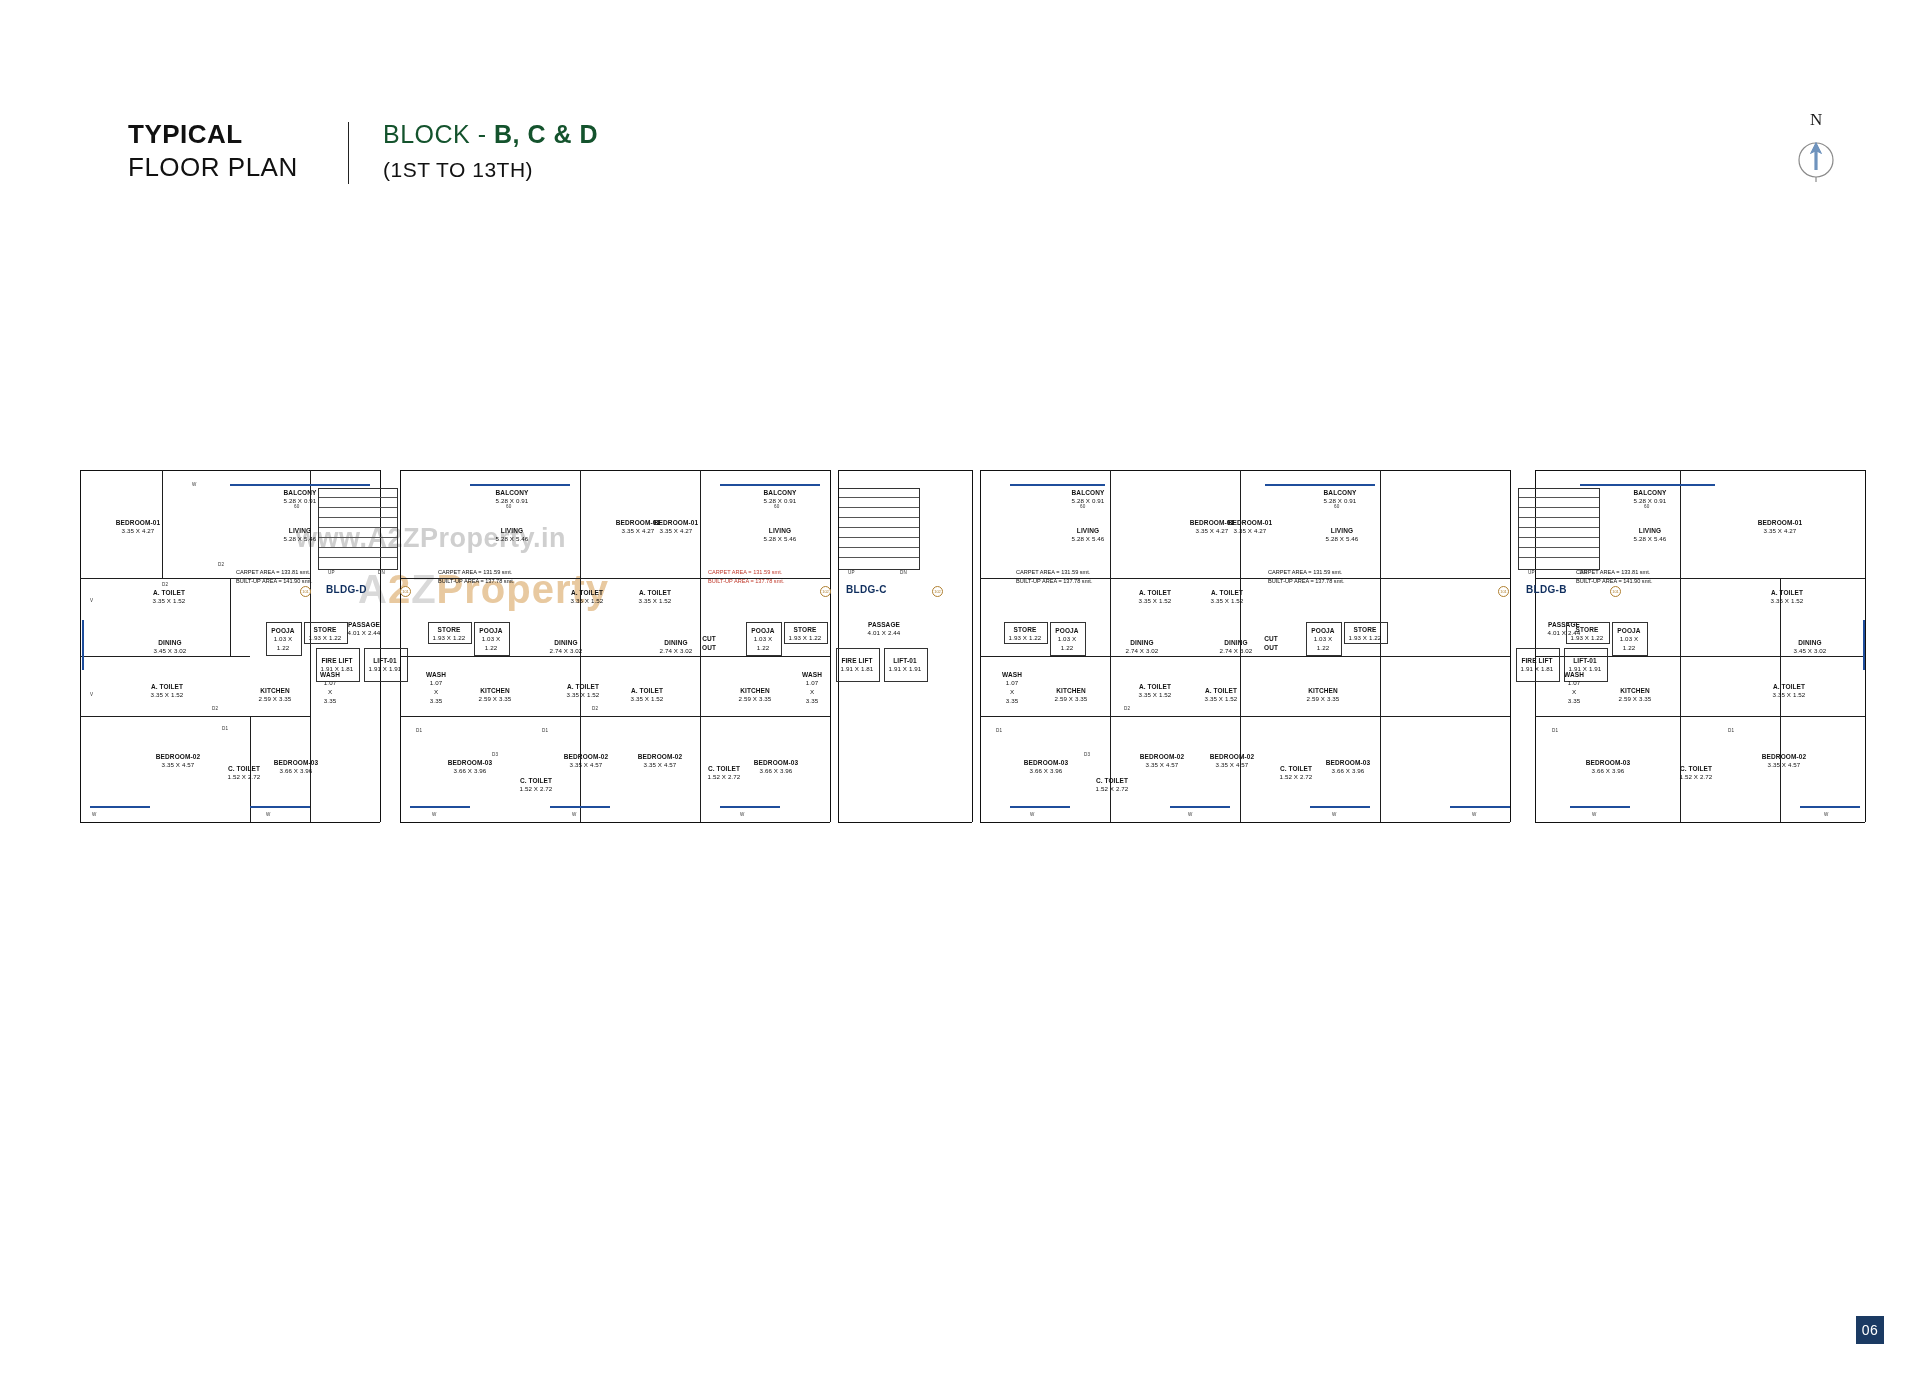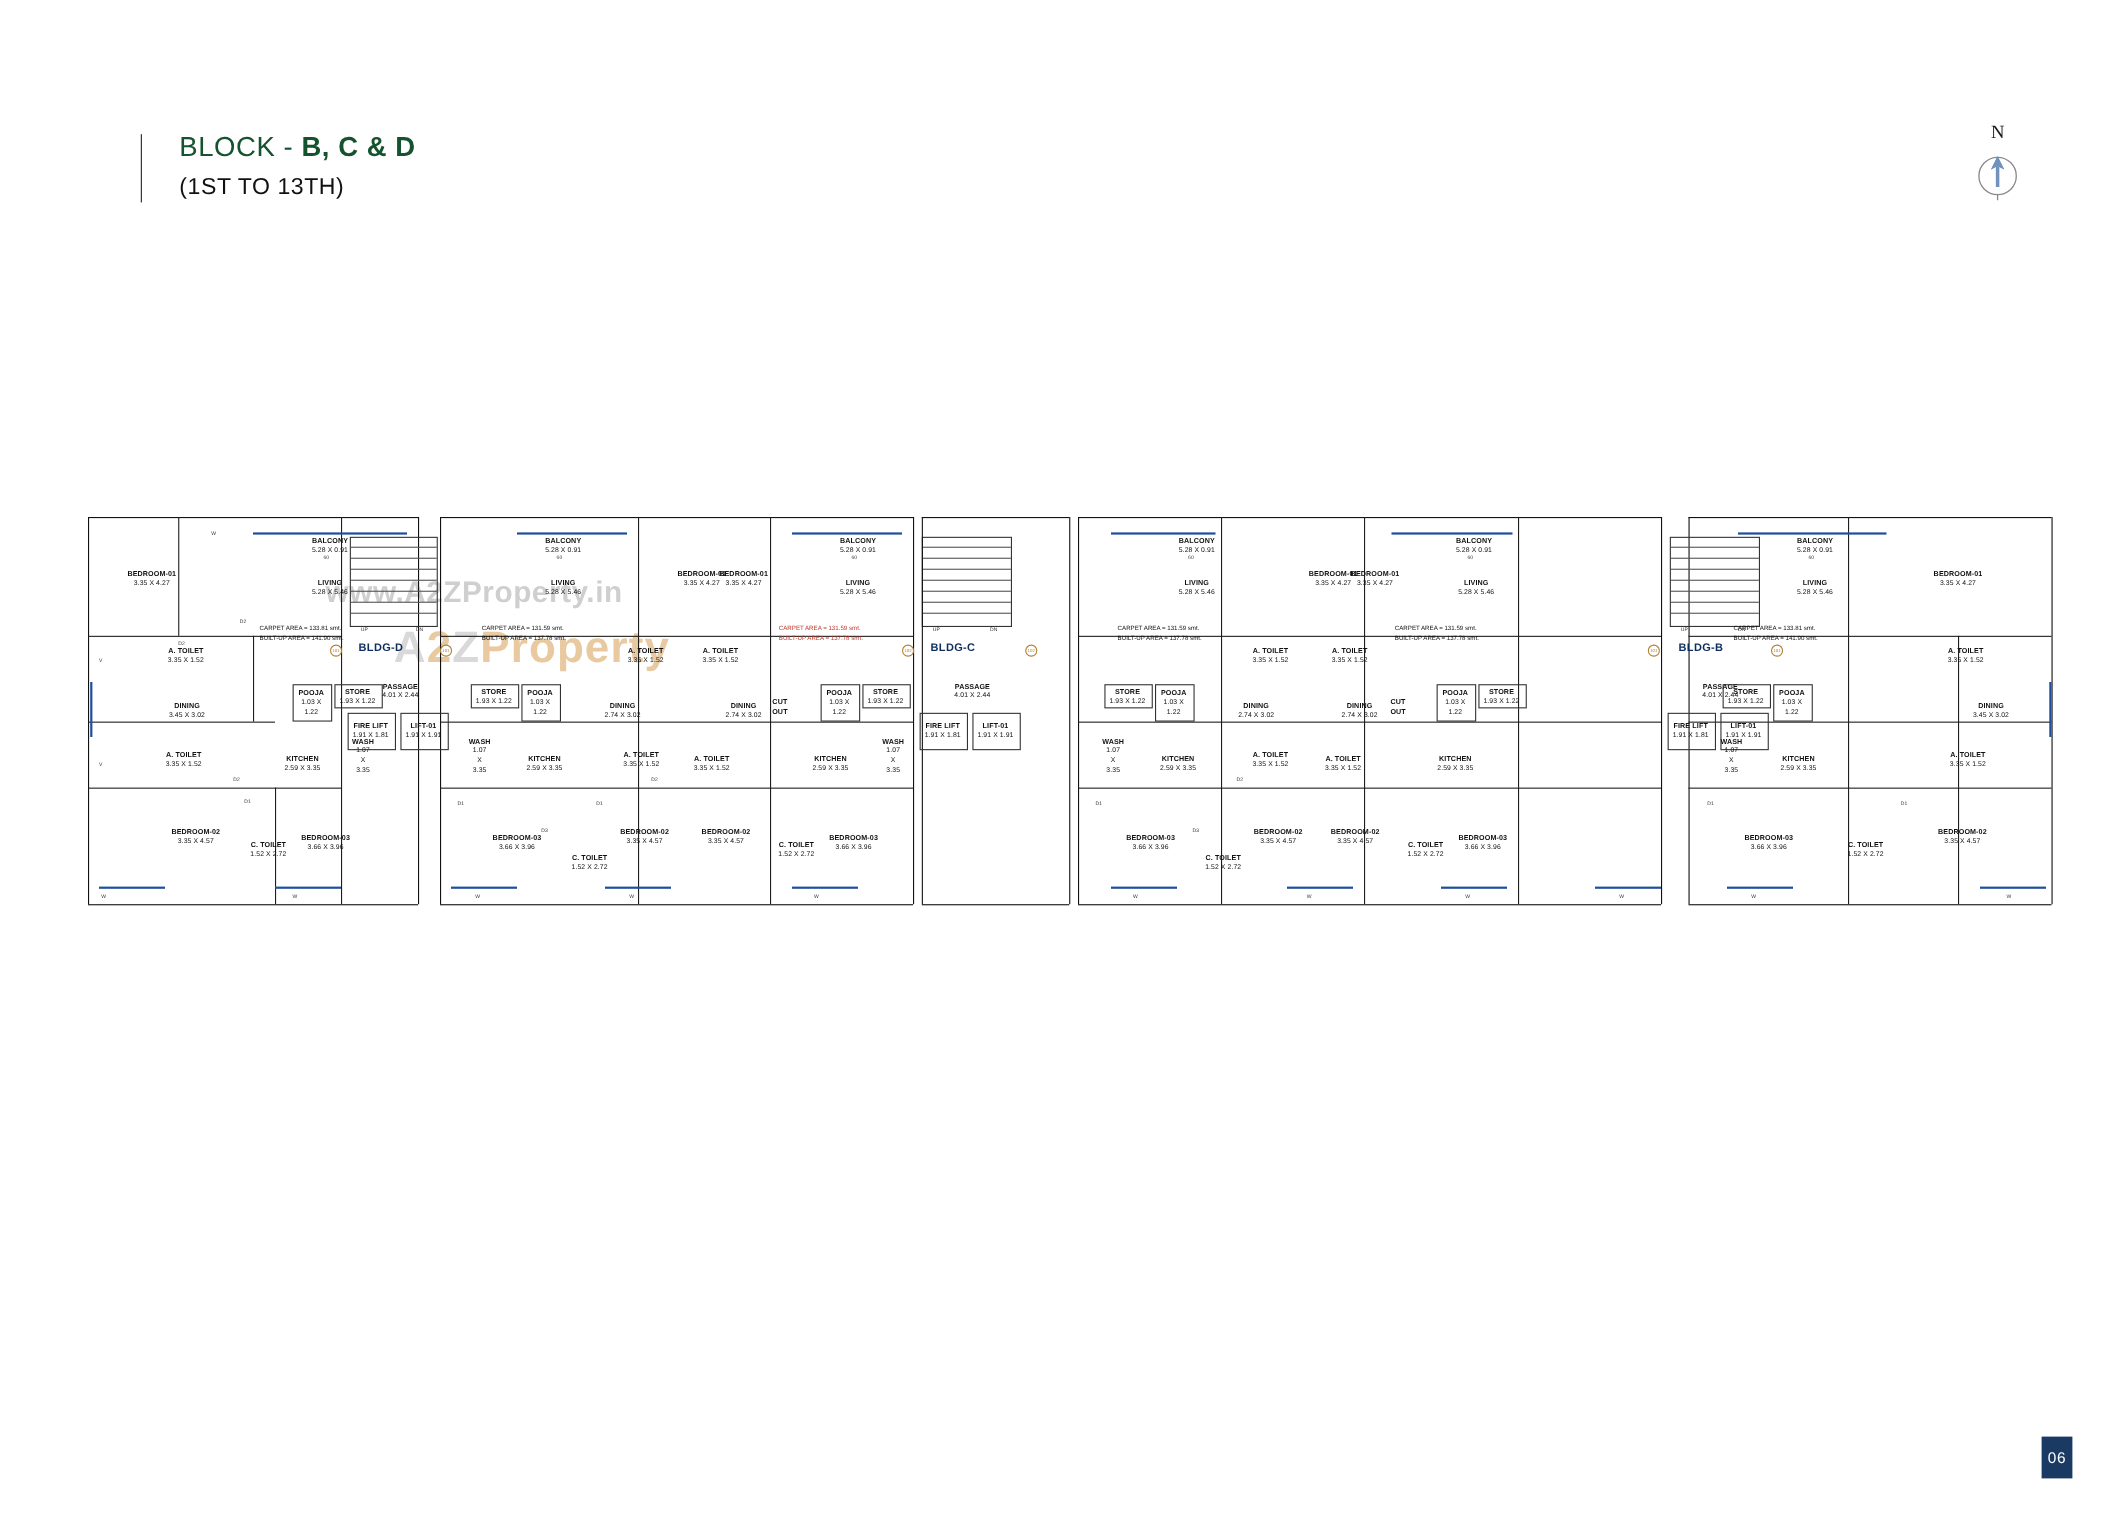--- a/index.html
+++ b/index.html
@@ -12,21 +12,21 @@
   .title-line2{font-size:26px;font-weight:300;letter-spacing:.5px;line-height:1.25;color:#111;}
   .vdiv{width:1px;background:#222;height:62px;margin:4px 34px 0 0;}
   .block-block{padding-top:2px;}
   .block-line1{font-size:25px;font-weight:300;letter-spacing:.5px;color:#14532d;}
   .block-line1 b{font-weight:bold;}
   .block-line2{font-size:21px;font-weight:300;letter-spacing:.5px;color:#111;margin-top:9px;}
 
   
   .compass{position:absolute;left:1788px;top:120px;width:56px;height:70px;}
   .compass .n{position:absolute;top:-10px;left:22px;font-size:17px;font-family:"Liberation Serif",serif;}
-  .pagenum{position:absolute;right:36px;bottom:32px;width:28px;height:38px;background:#1b3a63;color:#fff;font-size:14px;
+  .pagenum{position:absolute;right:36px;bottom:32px;width:28px;height:28px;background:#1b3a63;color:#fff;font-size:14px;
            display:flex;align-items:center;justify-content:center;letter-spacing:.5px;}
 
   
   .wm{position:absolute;left:296px;top:523px;width:800px;height:100px;pointer-events:none;}
   .wm .w1{position:absolute;left:0;top:0;font-size:27px;color:#cfcfcf;font-weight:bold;letter-spacing:.5px;}
   .wm .w2{position:absolute;left:62px;top:44px;font-size:40px;font-weight:bold;color:#d9d9d9;letter-spacing:1px;}
   .wm .w2 .o{color:#e8c9a0;}
 
   
   .plan{position:absolute;left:80px;top:470px;width:1790px;height:450px;}
@@ -47,20 +47,24 @@
   .plan .box{position:absolute;border:1px solid #333;}
   .plan .circ{position:absolute;width:9px;height:9px;border-radius:50%;border:1px solid #b08030;color:#b08030;
               font-size:4px;display:flex;align-items:center;justify-content:center;background:#fff;}
   .plan .lift{position:absolute;border:1px solid #333;}
   .plan .lift:before,.plan .lift:after{content:"";position:absolute;left:0;top:0;width:100%;height:100%;}
 </style>
 </head>
 <body>
 
 <div class="header">
+  <div class="title-block">
+    <div class="title-line1">TYPICAL</div>
+    <div class="title-line2">FLOOR PLAN</div>
+  </div>
   <div class="vdiv"></div>
   <div class="block-block">
     <div class="block-line1">
       <span>BLOCK  - </span><b>B, C &amp; D</b>
     </div>
     <div class="block-line2">(1ST TO 13TH)</div>
   </div>
 </div>
 
 <div class="compass">

